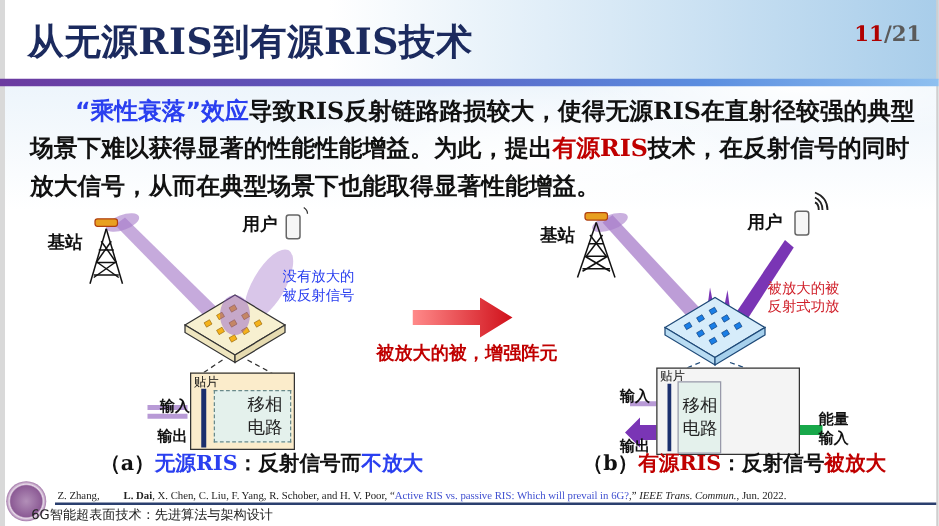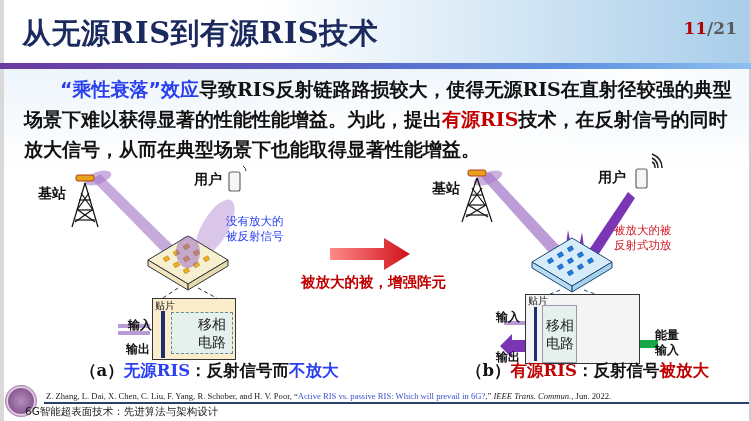--- a/index.html
+++ b/index.html
@@ -24,21 +24,21 @@
   .para .serif{font-family:"DejaVu Serif",serif;}
   .lbl{position:absolute;font-weight:bold;font-size:14px;color:#111;}
   .note{position:absolute;font-size:11.5px;line-height:15px;text-align:center;}
   .mid-text{position:absolute;left:301px;top:273px;font-weight:bold;font-size:14.5px;color:#c00000;}
   .caption{position:absolute;font-weight:bold;font-size:16.5px;color:#111;top:360px;}
   .caption .serif{font-family:"DejaVu Serif",serif;}
   .caption .blue{color:#2a3ff0;}
   .caption .red{color:#c00000;}
   .ref{position:absolute;left:46px;top:391px;font-family:"Liberation Serif",serif;font-size:8.6px;color:#222;white-space:nowrap;}
   .ref .link{color:#4050d0;}
-  .ref b{font-weight:normal;}
+  .ref b{font-weight:bold;margin-left:17px;}
   .ref i{}
   .footer-line{position:absolute;left:44px;top:402px;width:705px;height:1.5px;background:#2a3f6e;}
   .footer-text{position:absolute;left:25px;top:405px;font-size:10.5px;color:#222;}
   .logo{position:absolute;left:5px;top:385px;width:32px;height:32px;border-radius:50%;background:radial-gradient(circle,#b28fb8 0%,#8c5b95 55%,#e9dcea 60%,#9a6aa1 72%,#f3eaf3 80%,#a47aab 100%);}
   .box{position:absolute;border:1.5px solid #333;}
   .patch-label{position:absolute;font-size:10px;color:#111;}
   .circuit-text{position:absolute;font-size:14px;color:#222;line-height:18px;}
   .small-lbl{position:absolute;font-size:12px;font-weight:bold;color:#111;}
 </style>
 </head>

